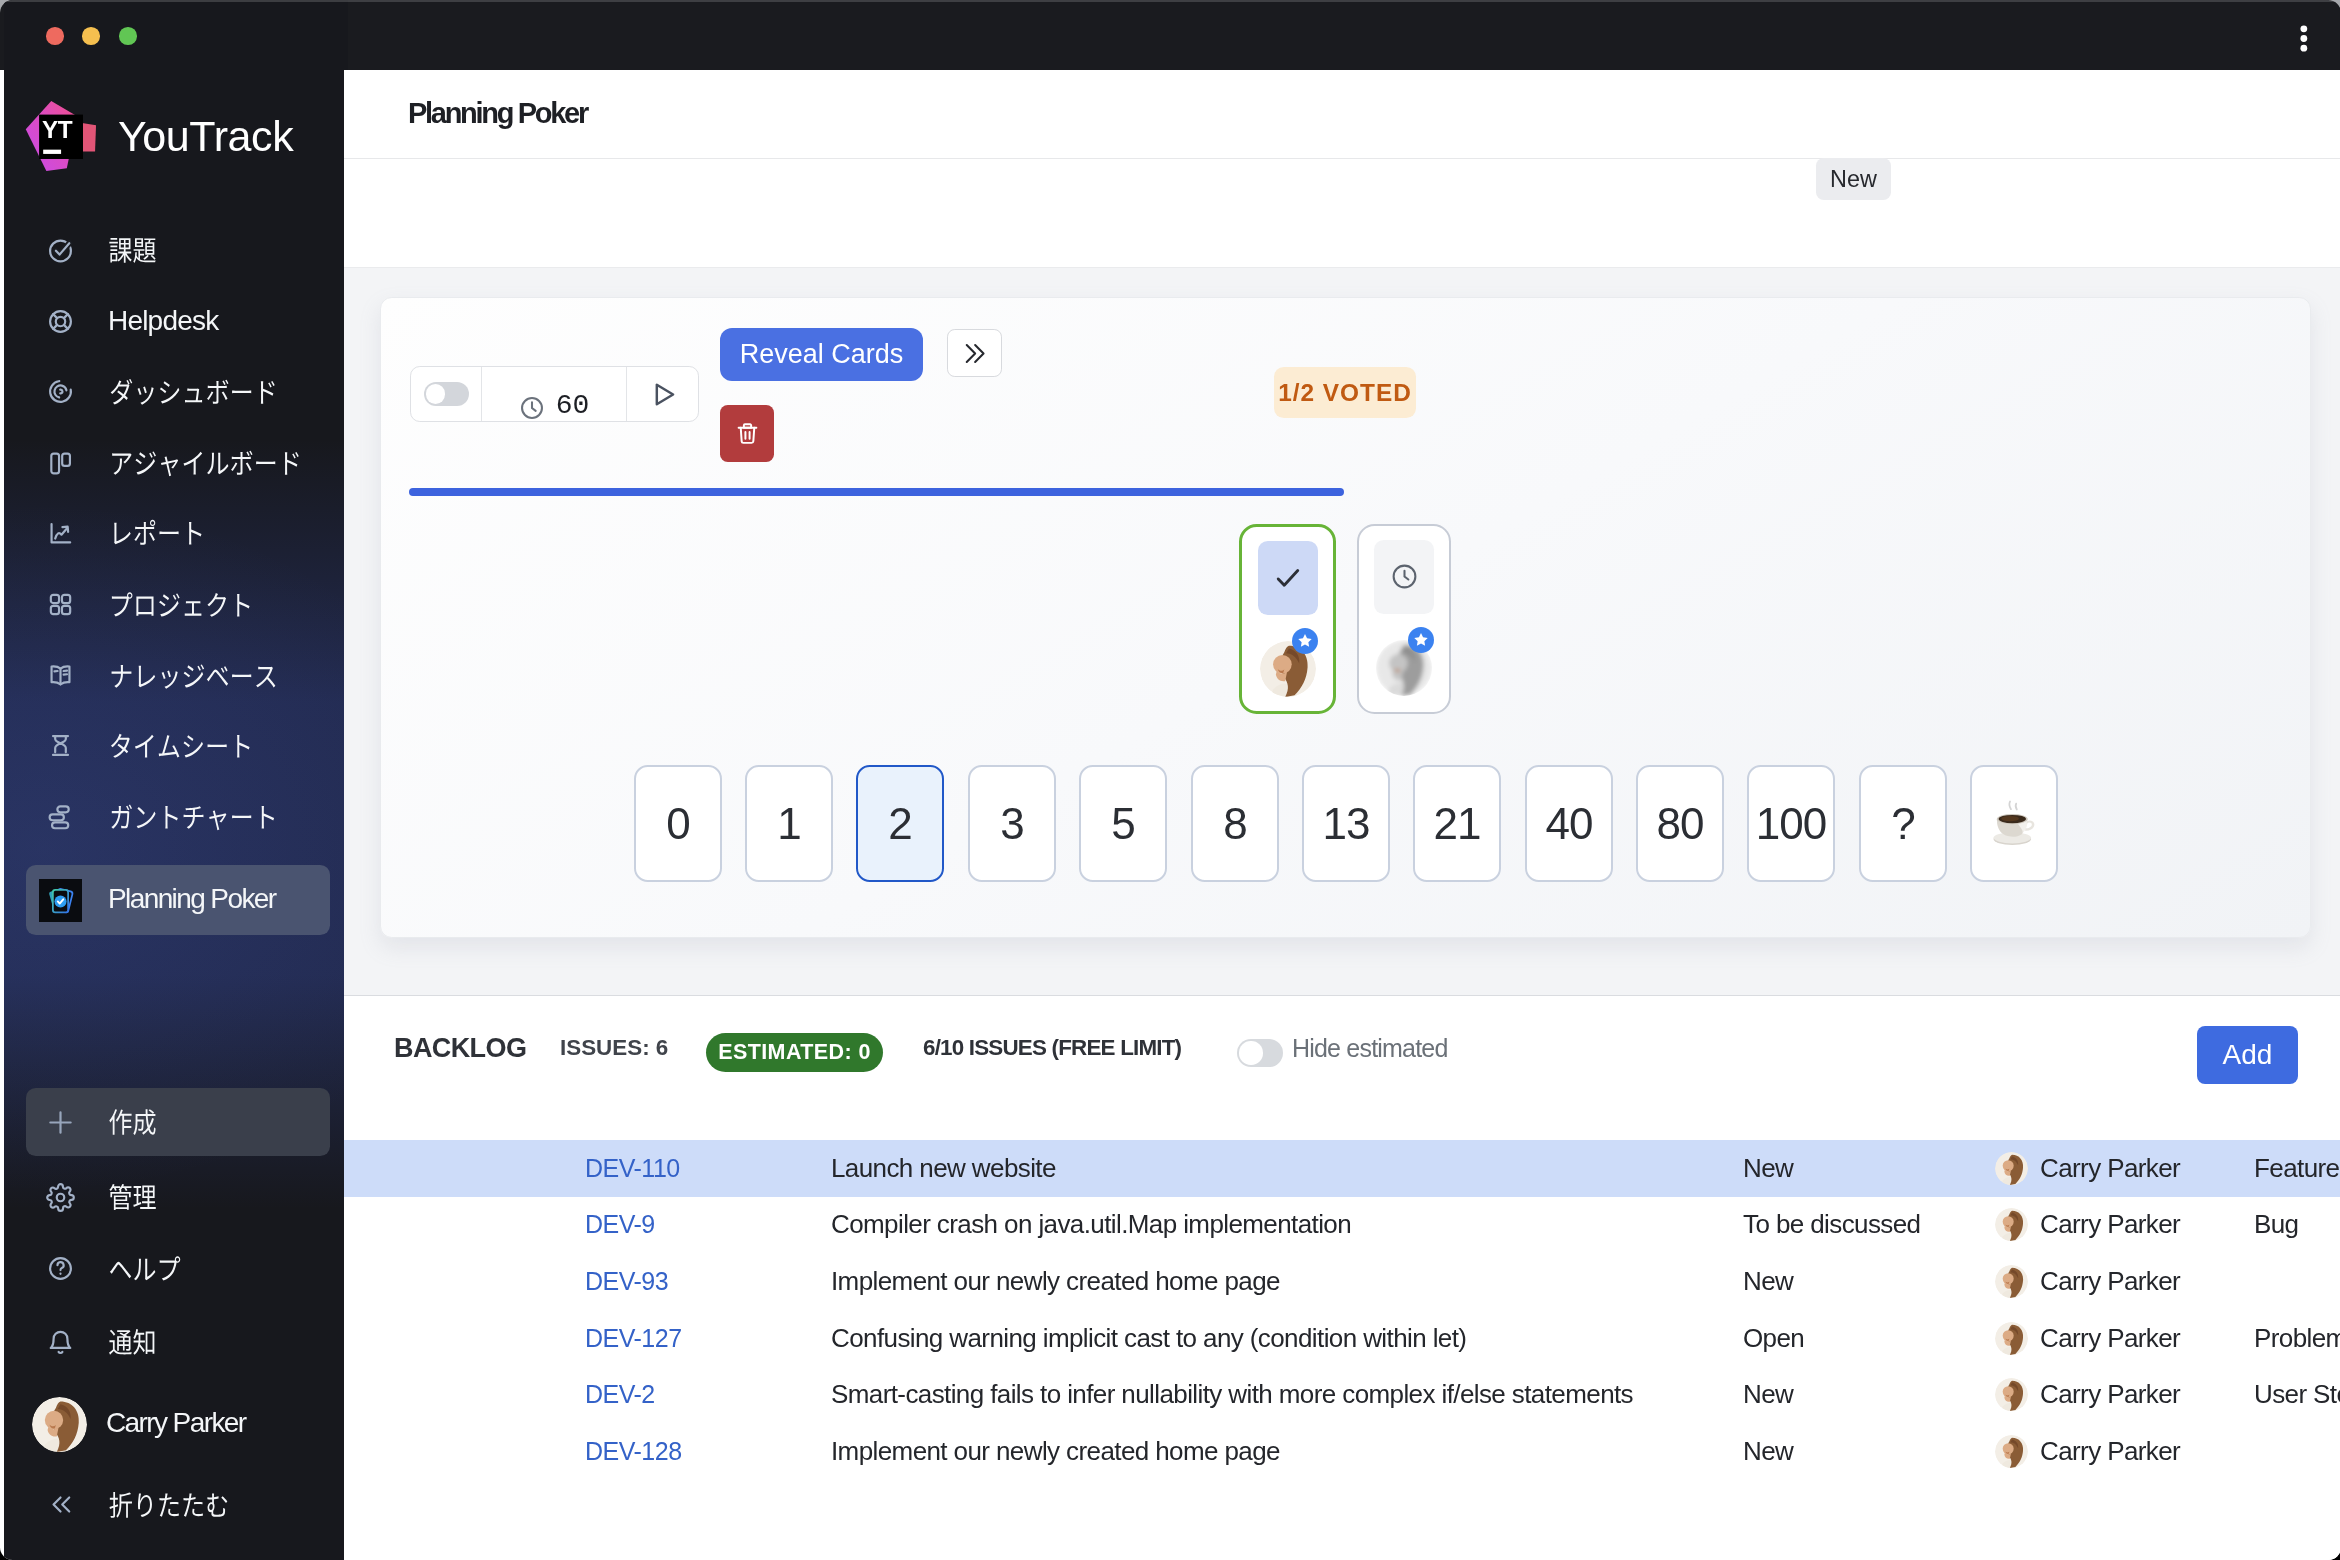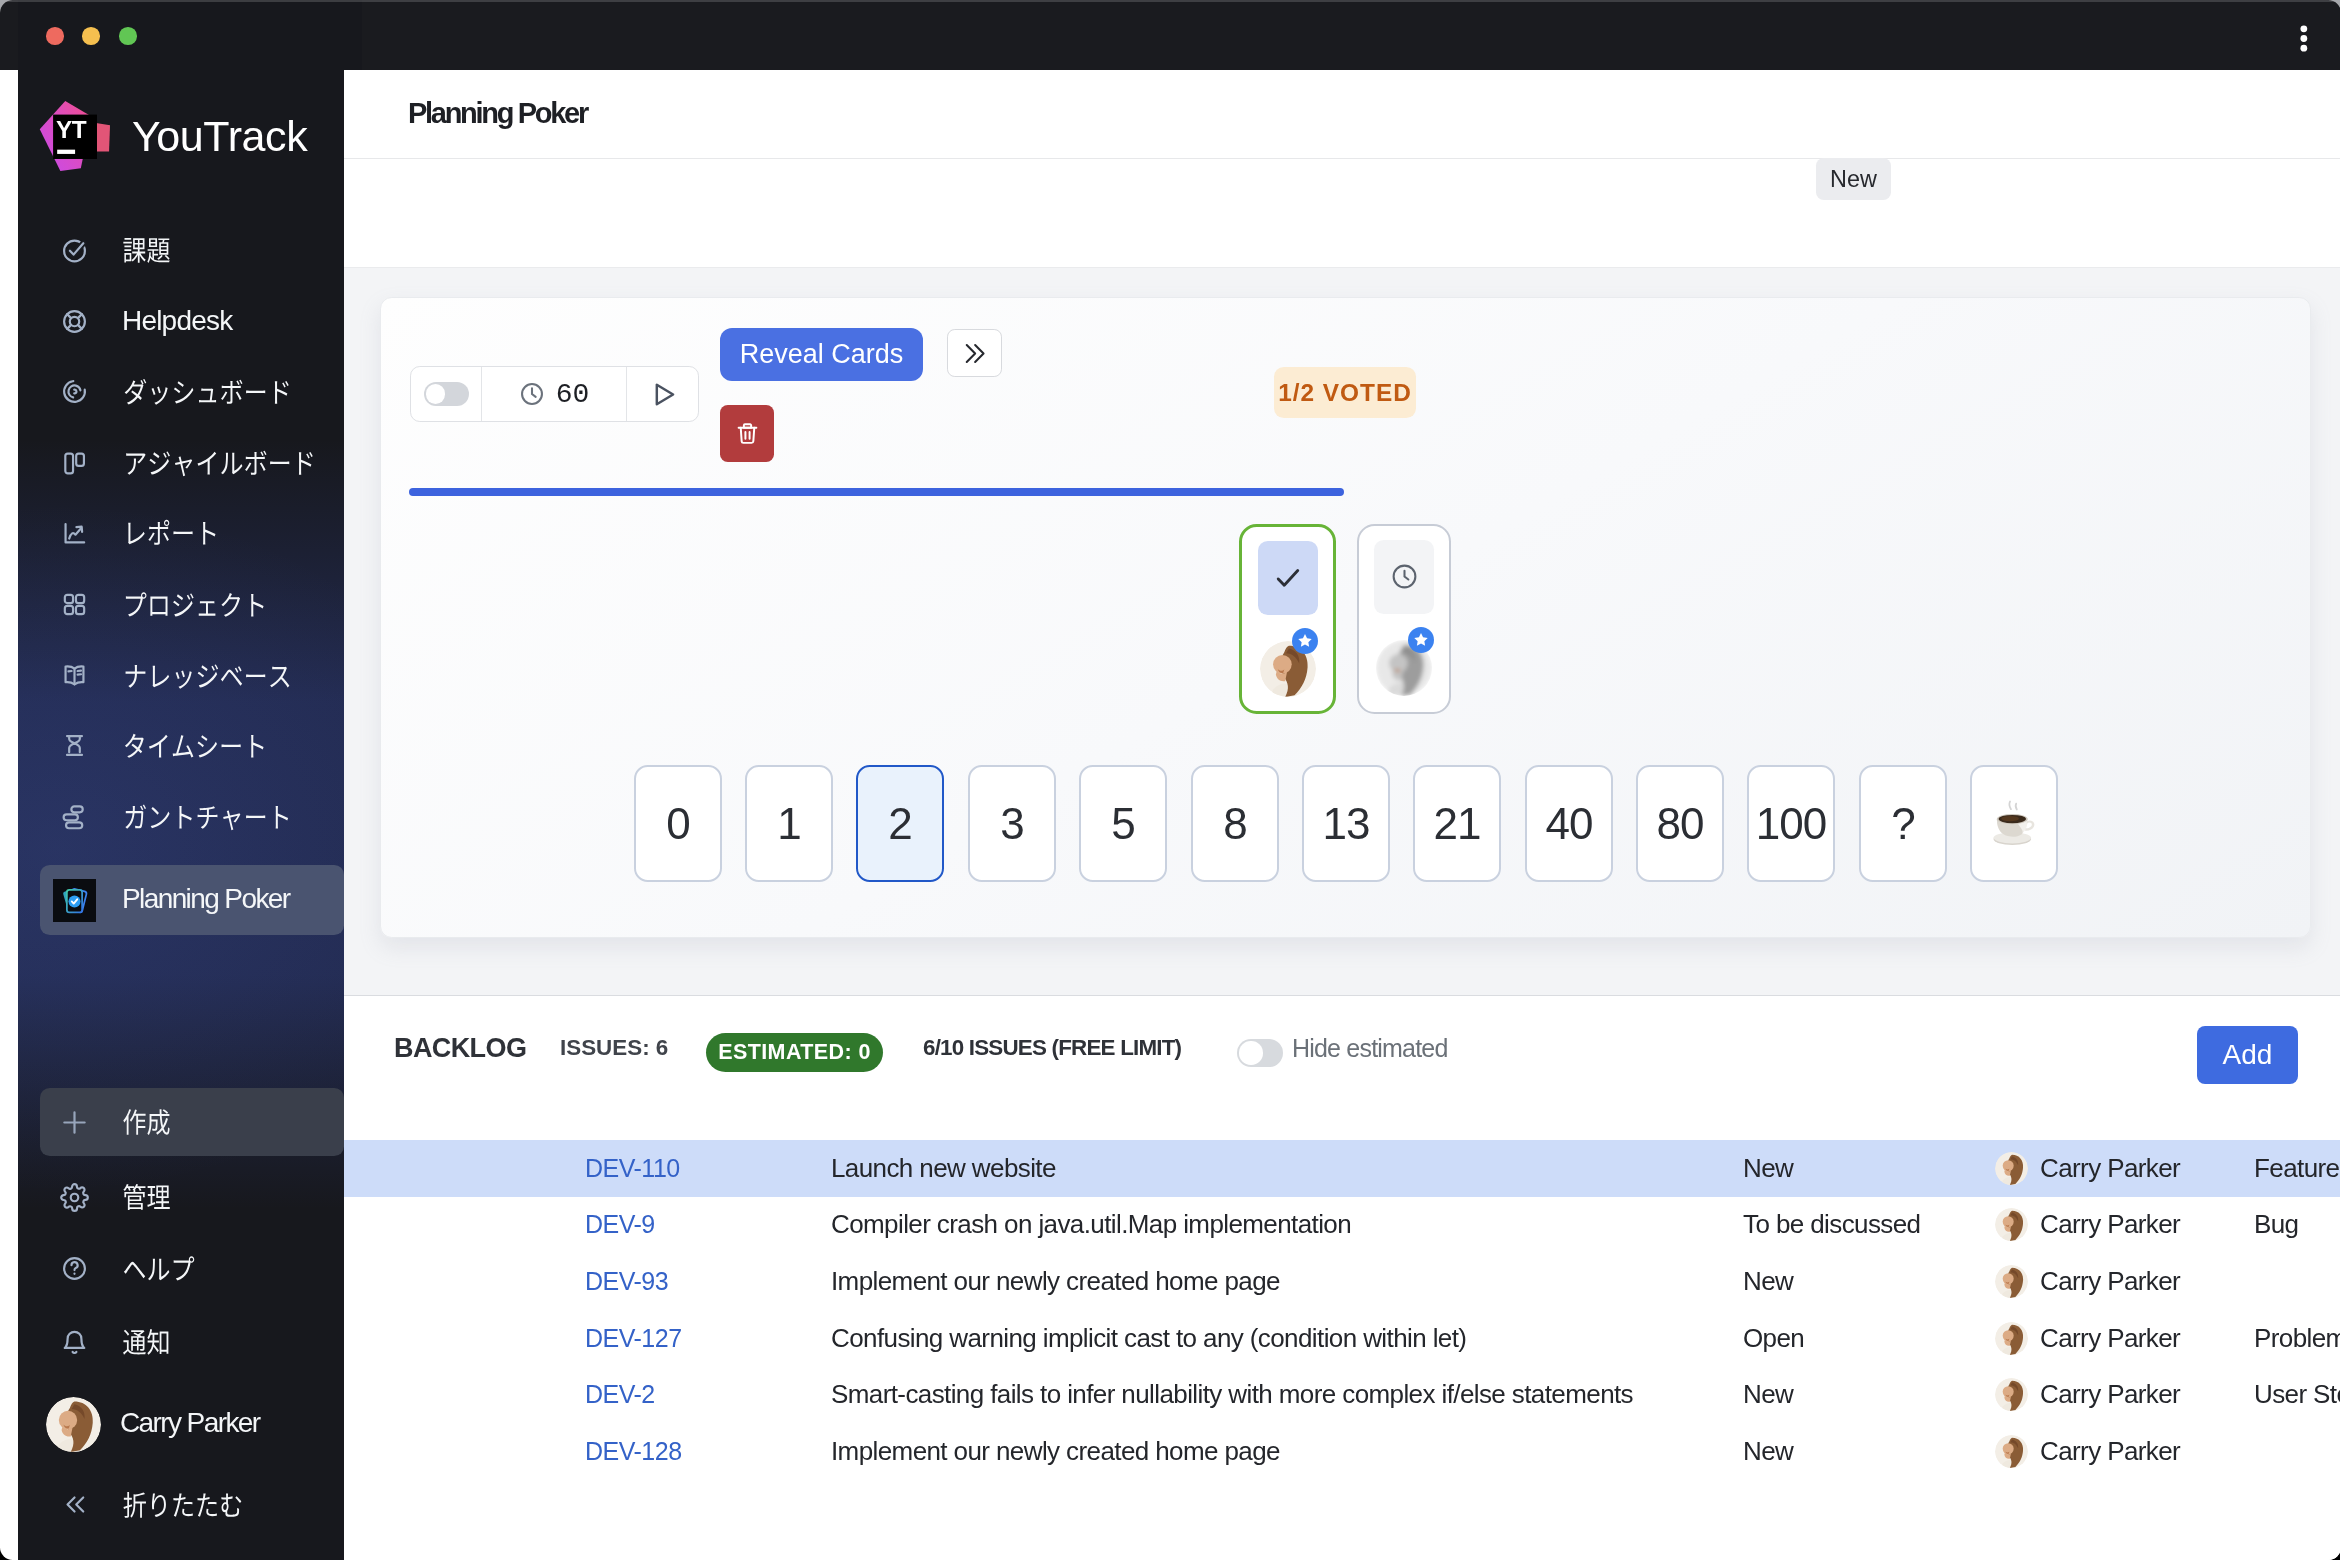--- a/index.html
+++ b/index.html
@@ -2,32 +2,32 @@
 <html><head><meta charset="utf-8">
 <style>
 * { margin:0; padding:0; box-sizing:border-box; }
 html,body { width:2341px; height:1560px; overflow:hidden; }
 body { font-family:"Liberation Sans", sans-serif; background:linear-gradient(#a6a8ac 0,#a6a8ac 683px,#000 684px); position:relative; }
 .abs { position:absolute; }
 .win { position:absolute; inset:0; border-radius:12.7px; overflow:hidden; background:#fff; }
 .topline { position:absolute; top:0; left:0; right:0; height:2px; background:rgba(255,255,255,.16); z-index:50; }
 .titlebar { position:absolute; top:0; left:0; right:0; height:70px; background:#1a1b1f; }
 .tl { position:absolute; top:27px; width:17.6px; height:17.6px; border-radius:50%; }
-.sidebar { position:absolute; top:0; left:18px; width:344px; height:1560px; background:radial-gradient(605px 468px at 39px 848px, rgba(90,120,230,.12), rgba(90,120,230,0) 74%), linear-gradient(180deg, rgba(56,78,178,0) 439px, rgba(56,78,178,.35) 702px, rgba(56,78,178,.35) 975px, rgba(56,78,178,0) 1209px), #17181d; }
+.sidebar { position:absolute; top:0; left:4px; width:344px; height:1560px; background:radial-gradient(605px 468px at 39px 848px, rgba(90,120,230,.12), rgba(90,120,230,0) 74%), linear-gradient(180deg, rgba(56,78,178,0) 439px, rgba(56,78,178,.35) 702px, rgba(56,78,178,.35) 975px, rgba(56,78,178,0) 1209px), #17181d; }
 .slabel { color:#f4f6f8; font-size:28px; letter-spacing:-0.8px; transform:translateY(-52%); }
 .halo { stroke:#1a1c22; stroke-width:5; }
 .main { position:absolute; left:344px; top:70px; width:1996px; height:1490px; background:#fff; }
 .mtitle { position:absolute; left:64px; top:27px; font-size:29px; font-weight:700; color:#1e2025; letter-spacing:-2.3px; }
 .hdrline { position:absolute; left:0; top:88px; width:1996px; height:1px; background:#e7e8ea; }
 .newchip { position:absolute; left:1472px; top:88px; width:75px; height:42px; background:#ebecef; border-radius:7.8px; color:#27292e; font-size:23.4px; display:flex; align-items:center; justify-content:center; }
 .section { position:absolute; left:0; top:197px; width:1996px; height:729px; background:#f3f4f6; border-top:1px solid #eaebed; border-bottom:1px solid #dadce0; }
 .panel { position:absolute; left:36px; top:227px; width:1931px; height:641px; border-radius:11.7px; background:linear-gradient(150deg,#fefefe 0%,#f8f9fb 50%,#f1f3f6 100%); border:1px solid #e9ebee; box-shadow:0 9.8px 21.5px rgba(140,150,165,.16); }
 .tgroup { position:absolute; left:66px; top:296px; width:289px; height:56px; background:#fff; border:1.5px solid #dfe1e5; border-radius:9.8px; display:flex; align-items:center; }
 .tcell1 { width:70px; display:flex; justify-content:center; }
-.tcell2 { width:146px; border-left:1.5px solid #e3e5e8; border-right:1.5px solid #e3e5e8; height:100%; display:flex; align-items:center; justify-content:center; gap:11px; }
+.tcell2 { width:146px; border-left:1.5px solid #e3e5e8; border-right:1.5px solid #e3e5e8; height:100%; display:flex; align-items:flex-end; justify-content:center; gap:11px; }
 .tcell3 { flex:1; display:flex; justify-content:center; }
 .togglepill { width:45px; height:24.4px; border-radius:12.7px; background:#d3d6db; position:relative; }
 .togglepill::after { content:""; position:absolute; left:2.4px; top:2.4px; width:19.5px; height:19.5px; border-radius:50%; background:#fff; }
 .sixty { font-family:"Liberation Mono", monospace; font-size:28px; color:#1d1f24; }
 .reveal { position:absolute; left:376px; top:258px; width:203px; height:53px; background:#4a70e2; border-radius:12px; color:#fff; font-size:27px; display:flex; align-items:center; justify-content:center; }
 .nextbtn { position:absolute; left:603px; top:259px; width:55px; height:48px; background:#fff; border:1.5px solid #d8dade; border-radius:7.8px; display:flex; align-items:center; justify-content:center; }
 .trashbtn { position:absolute; left:376px; top:335px; width:54px; height:57px; background:#b23c3d; border-radius:7.8px; display:flex; align-items:center; justify-content:center; }
 .voted { position:absolute; left:930px; top:297px; width:142px; height:51px; background:#fcecd3; border-radius:9.8px; color:#c05a12; font-size:24.4px; font-weight:700; letter-spacing:1px; display:flex; align-items:center; justify-content:center; }
 .progress { position:absolute; left:65px; top:418px; width:935px; height:7.8px; border-radius:3.9px; background:#3d63de; }
 .vcard { position:absolute; top:454px; height:190px; background:#fff; border-radius:17.6px; }

